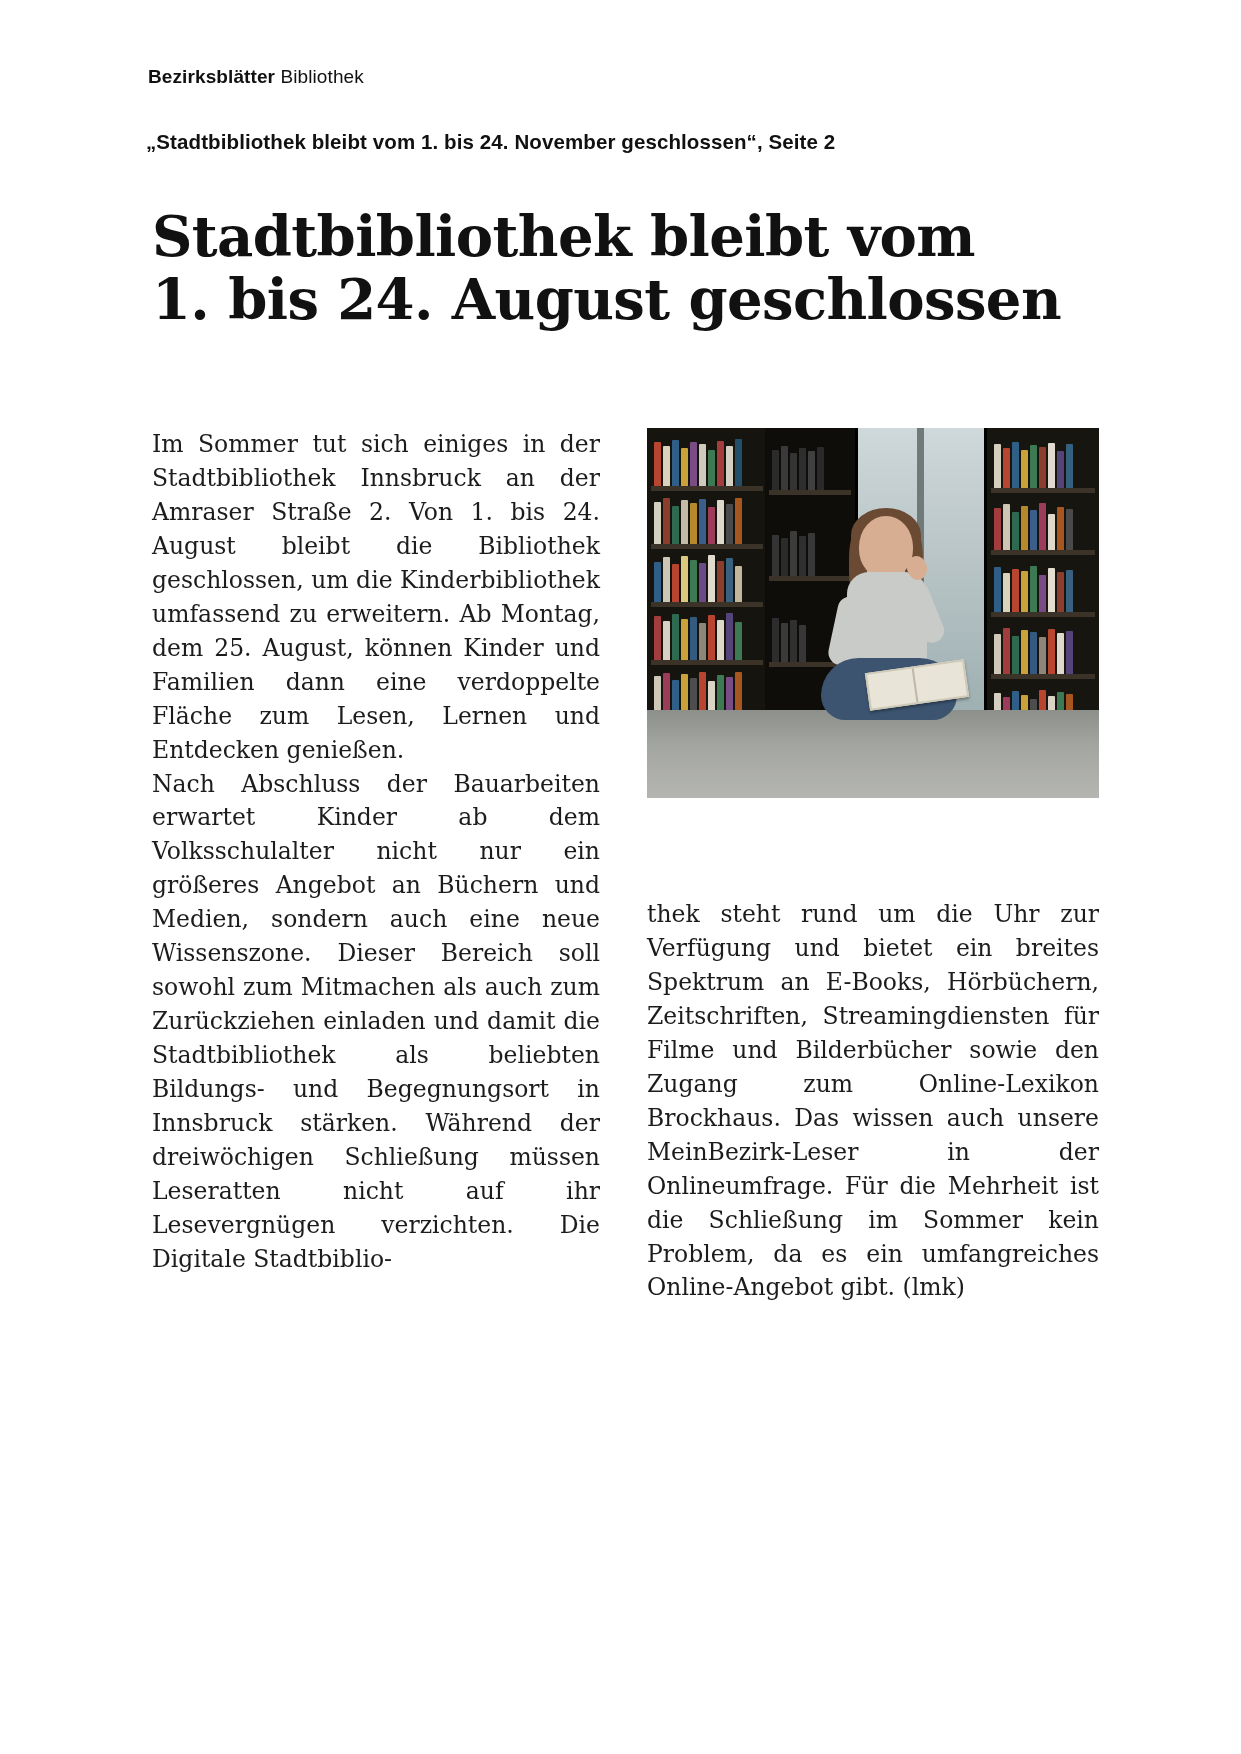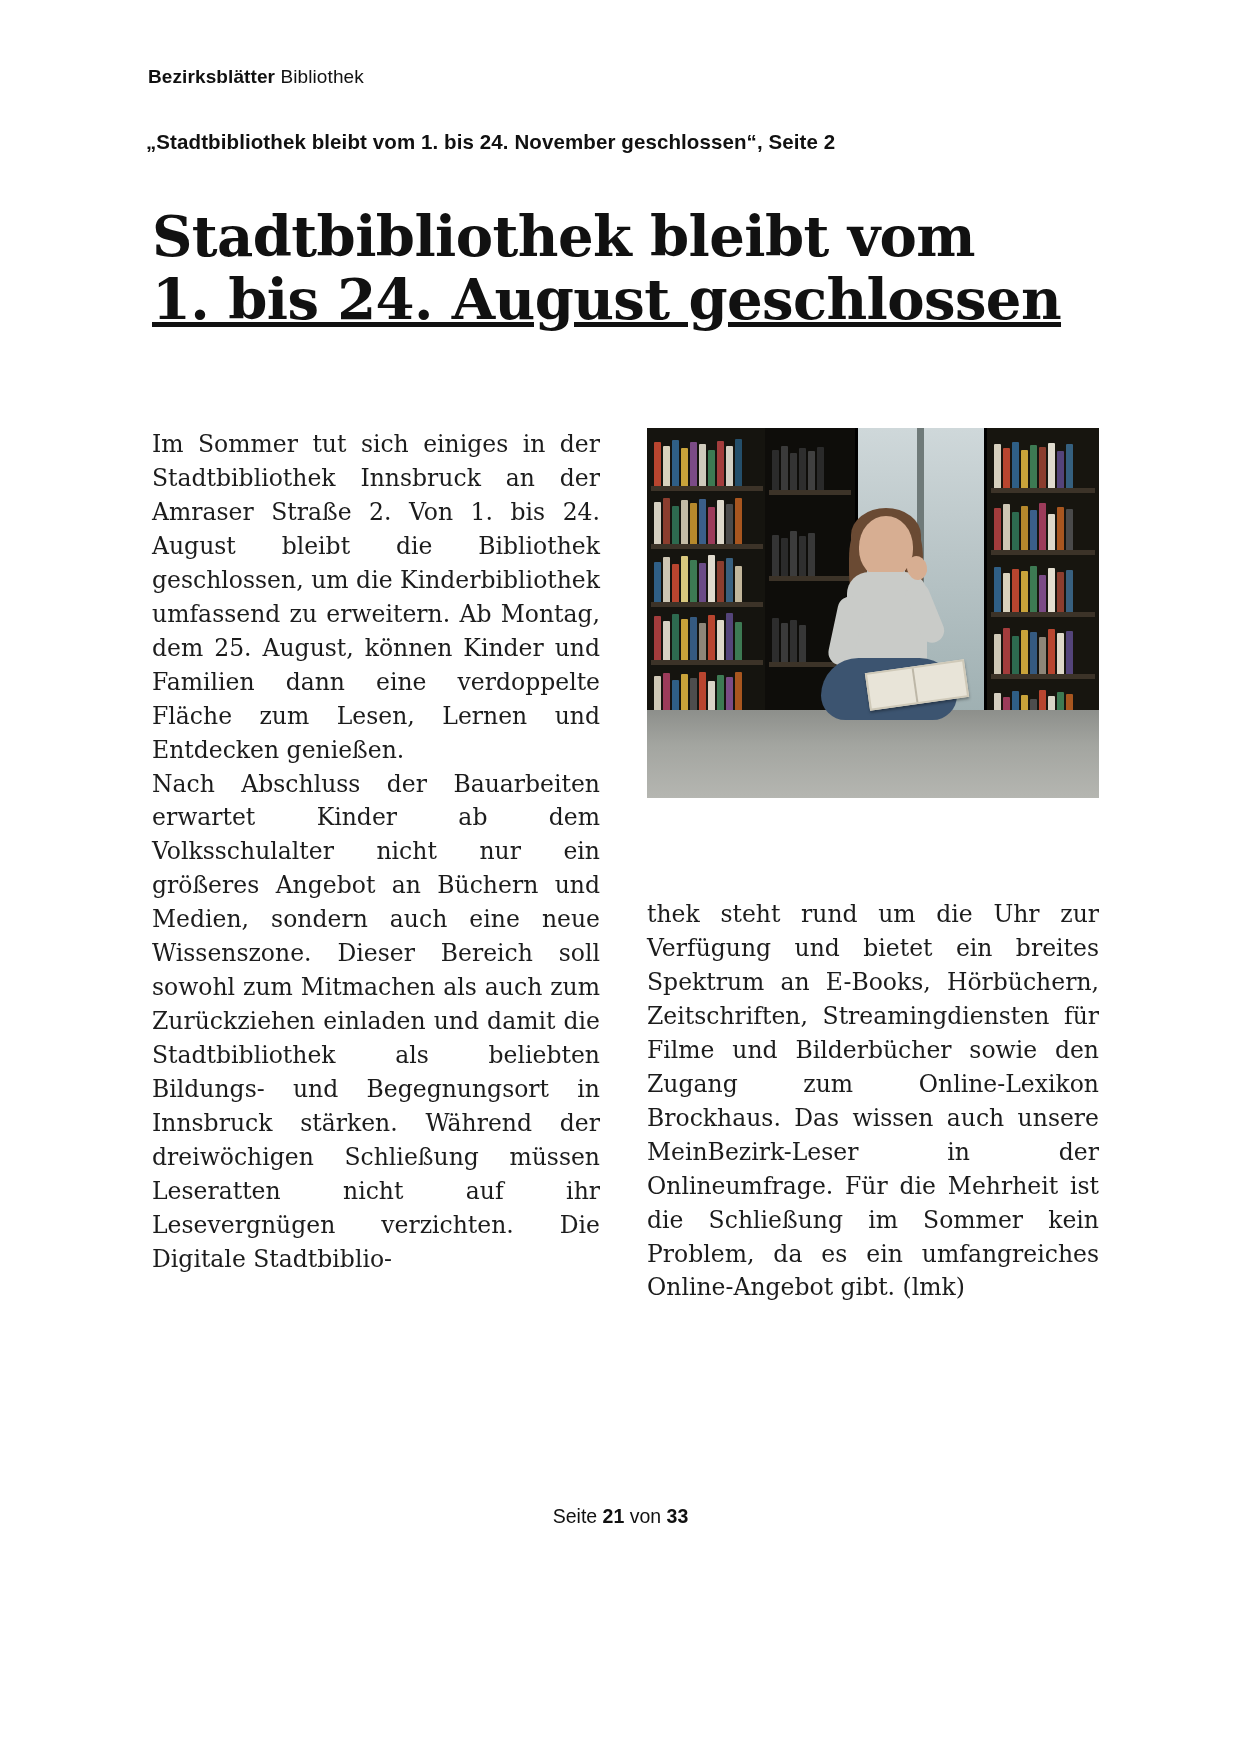--- a/index.html
+++ b/index.html
@@ -64,21 +64,21 @@
   .headline {
     font-family: "DejaVu Serif", "Liberation Serif", serif;
     font-weight: 700;
     font-size: 56px;
     line-height: 1.12;
     letter-spacing: -0.6px;
     color: #111;
     margin: 0;
     width: 940px;
   }
-  .headline .l2 { display: block; text-decoration: underline; }
+  .headline .l2 { display: block; }
 
   
   .body-area {
     position: absolute;
     left: 152px;
     top: 428px;
     width: 946px;
   }
 
   .col-left {
@@ -481,20 +481,14 @@
       </div>
 
     </div>
 
     <div class="col-right" style="top:470px;">
       <p class="body">thek steht rund um die Uhr zur Verfügung und bietet ein breites Spektrum an E-Books, Hörbüchern, Zeitschriften, Streamingdiensten für Filme und Bilderbücher sowie den Zugang zum Online-Lexikon Brockhaus. Das wissen auch unsere MeinBezirk-Leser in der Onlineumfrage. Für die Mehrheit ist die Schließung im Sommer kein Problem, da es ein umfangreiches Online-Angebot gibt. (lmk)</p>
     </div>
 
   </div>
 
-  <div class="footer">
-    <span>Seite</span>
-    <span class="num">21</span>
-    <span>von</span>
-    <span class="num">33</span>
-  </div>
 
 </div>
 
 </body></html>

